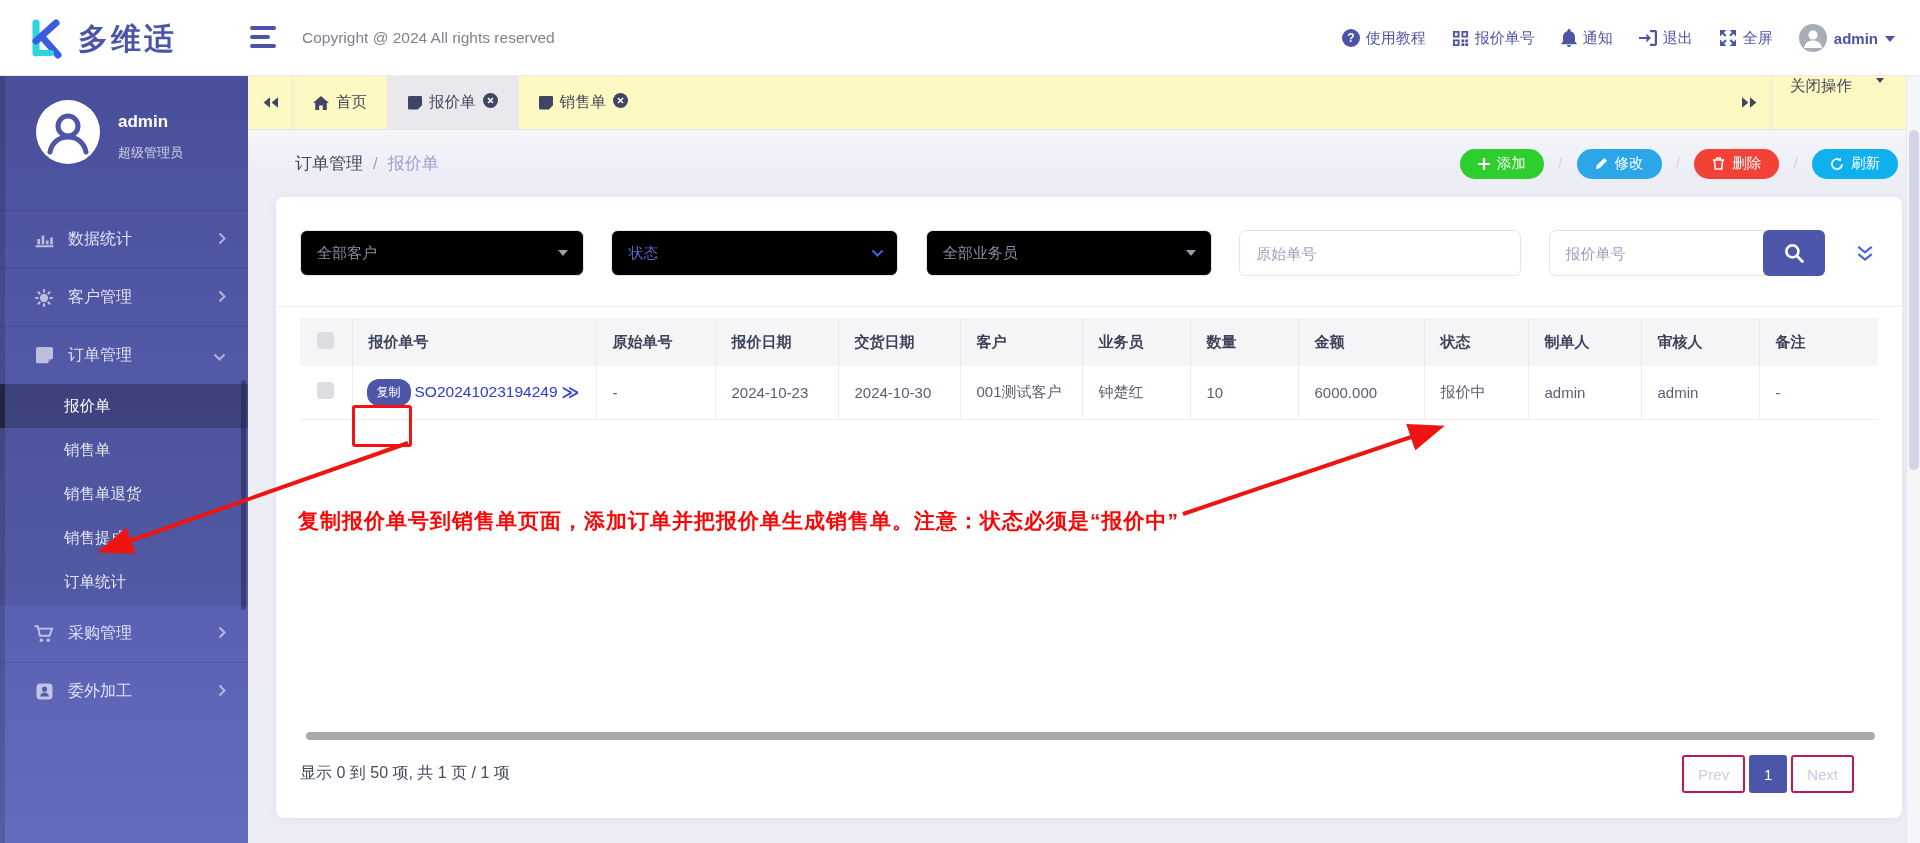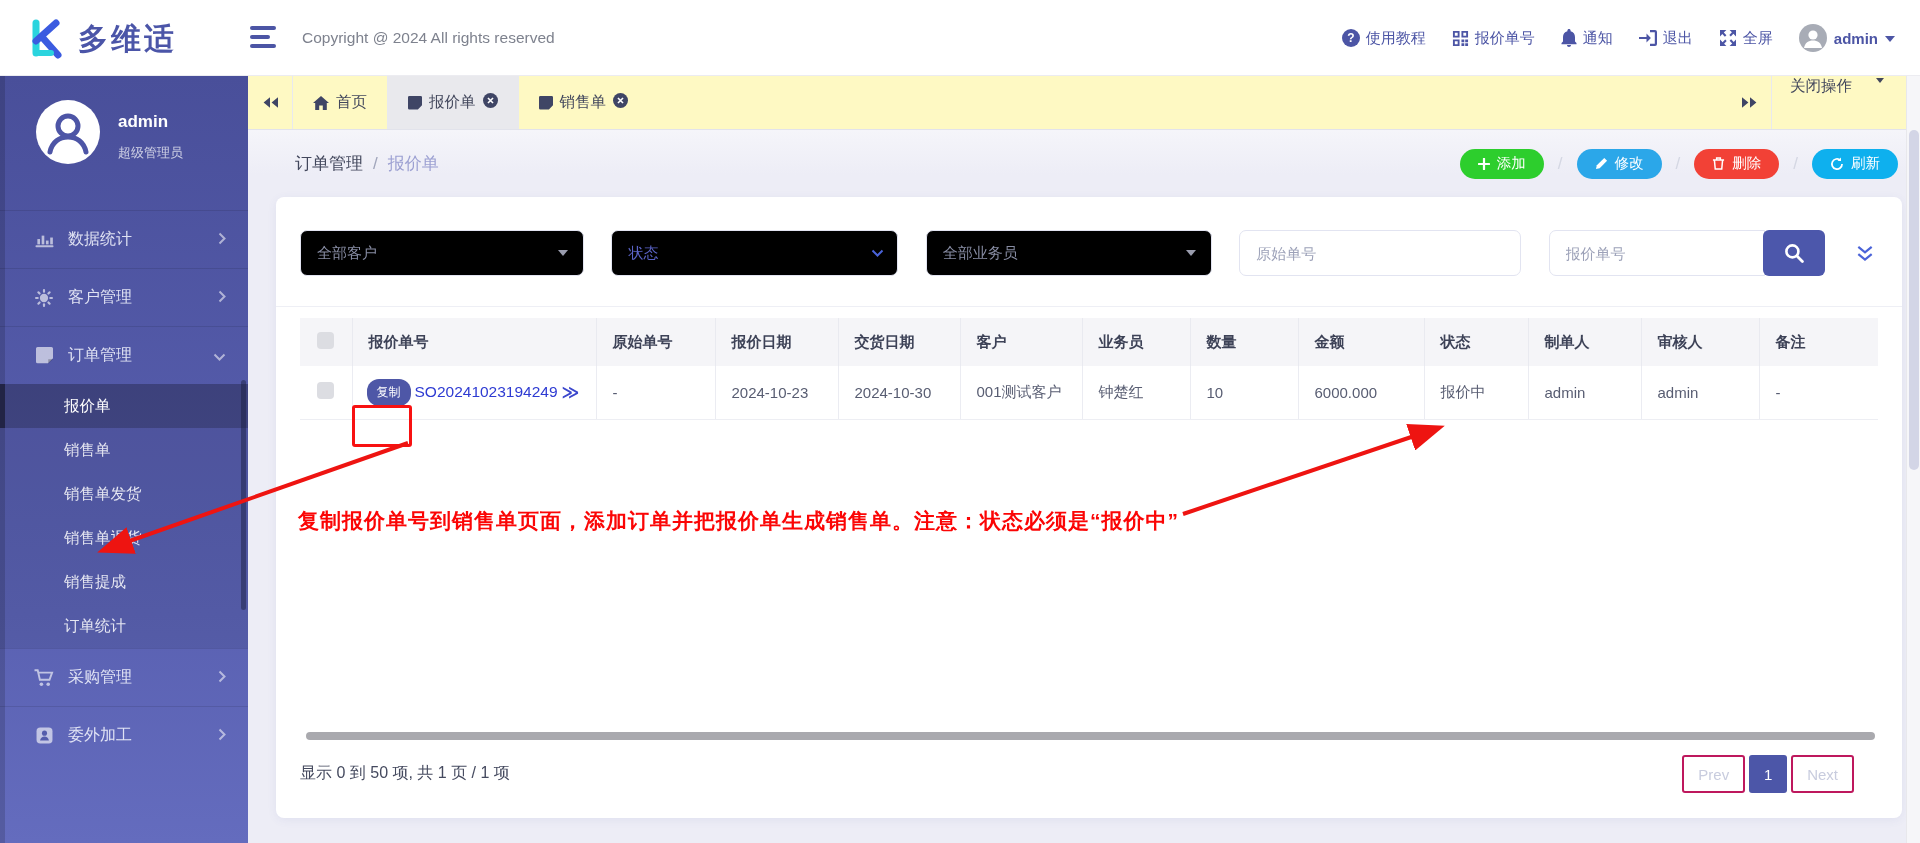--- a/index.html
+++ b/index.html
@@ -259,23 +259,20 @@
               <path d="M1.5 1.5l5 5 5-5"></path>
             </svg></span>
       </div>
 
       <div class="submenu">
         <div class="submenu-item active">
             <span>报价单</span>
           </div>
         <div class="submenu-item">
             <span>销售单</span>
-          </div>
-        <div class="submenu-item">
-            <span>销售单发货</span>
           </div>
         <div class="submenu-item">
             <span>销售单退货</span>
           </div>
         <div class="submenu-item">
             <span>销售提成</span>
           </div>
         <div class="submenu-item">
             <span>订单统计</span>
           </div>

